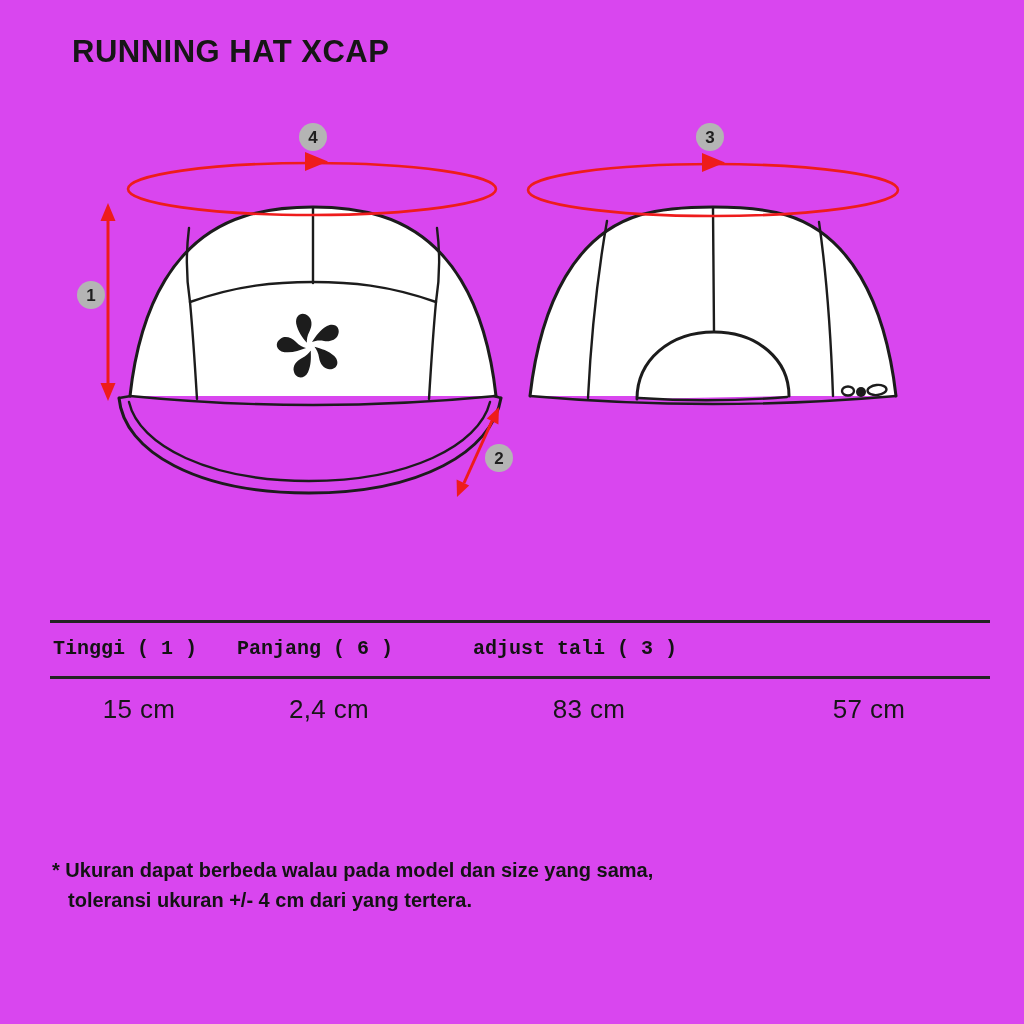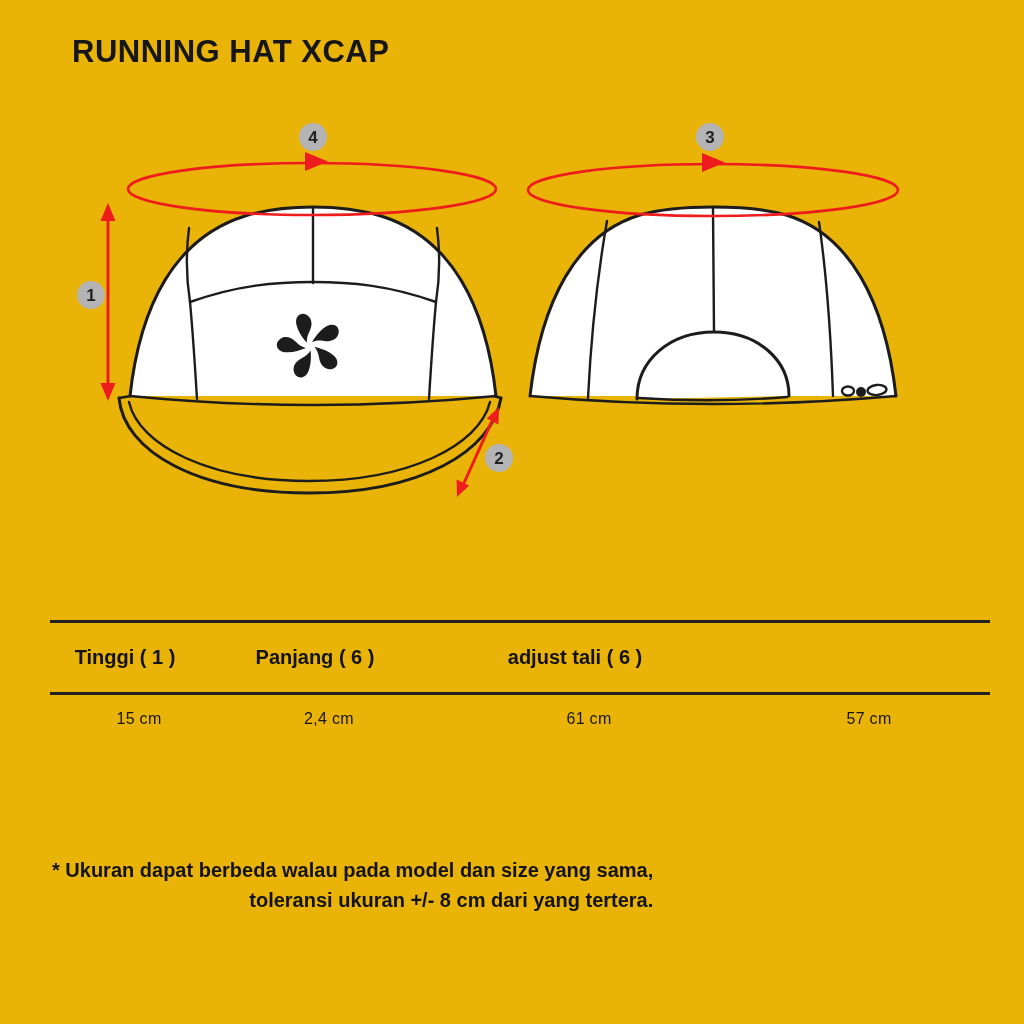--- a/index.html
+++ b/index.html
@@ -1,55 +1,55 @@
 <!DOCTYPE html>
 <html><head>
 <meta charset="utf-8">
 <style>
   html,body { margin:0; padding:0; }
   body {
     width:1024px; height:1024px; background:#ffffff;
     font-family:"Liberation Sans", sans-serif; color:#111;
   }
-  .page { position:relative; width:1024px; height:1024px; background:#eab308; overflow:hidden; }
+  .page { position:relative; width:1024px; height:1024px; background:#d946ef; overflow:hidden; }
 
   .title {
     position:absolute; left:72px; top:36px; margin:0;
     font-size:31px; font-weight:800; letter-spacing:0.5px; color:#161616;
     line-height:1;
   }
 
   .diagram { position:absolute; left:0; top:0; width:1024px; height:560px; }
 
   
   .outline { fill:#ffffff; stroke:#1c1c1c; stroke-width:3; stroke-linecap:round; stroke-linejoin:round; }
   .seam    { fill:none;    stroke:#1c1c1c; stroke-width:2.4; stroke-linecap:round; stroke-linejoin:round; }
   .ink     { fill:#1c1c1c; stroke:none; }
   .redline { fill:none; stroke-width:2.6; }
   .marker-num { font-family:"Liberation Sans", sans-serif; font-size:17px; font-weight:700; fill:#1f1f1f; text-anchor:middle; }
 
   .size-table { position:absolute; left:50px; top:620px; width:940px; }
   .thead {
     display:grid; grid-template-columns:150px 230px 290px 270px;
     border-top:3px solid #232323; border-bottom:3px solid #232323;
-    min-height:49px; align-items:center; padding:10px 0;
+    min-height:49px; align-items:center; padding:2px 0;font-family:Liberation Mono, monospace;
   }
   .th { text-align:center; font-weight:700; font-size:20px; line-height:1.22; color:#131313; }
   .th span { display:block; }
   .tvalues {
     display:grid; grid-template-columns:150px 230px 290px 270px;
     padding-top:15px; transform:translateX(14px);
   }
-  .td { text-align:center; font-size:16px; font-weight:400; color:#161616; letter-spacing:0.3px; }
+  .td { text-align:center; font-size:26px; font-weight:400; color:#161616; letter-spacing:0.3px; }
 
   .footnote {
     position:absolute; left:52px; top:855px; margin:0;
     font-size:20px; font-weight:700; color:#131313; line-height:1.5;
   }
-  .fn-line { display:block;text-align:right; }
+  .fn-line { display:block; }
   .fn-line.indent { padding-left:16px; }
 </style>
 </head>
 <body>
 
 <div class="page">
 
   <h1 class="title">RUNNING HAT XCAP</h1>
 
   <svg class="diagram" viewBox="0 0 1024 560">
@@ -130,29 +130,29 @@
     <div class="thead">
       <div class="th">
         <span>Tinggi ( 1 )</span>
           <span></span>
       </div>
       <div class="th">
         <span>Panjang ( 6 )</span>
           <span></span>
       </div>
       <div class="th">
-          <span>adjust tali ( 6 )</span>
+          <span>adjust tali ( 3 )</span>
       </div>
     </div>
     <div class="tvalues">
       <div class="td">15 cm</div>
       <div class="td">2,4 cm</div>
-      <div class="td">61 cm</div>
+      <div class="td">83 cm</div>
       <div class="td">57 cm</div>
     </div>
   </div>
 
   <p class="footnote">
     <span class="fn-line">* Ukuran dapat berbeda walau pada model dan size yang sama,</span>
-    <span class="fn-line indent">toleransi ukuran +/- 8 cm dari yang tertera.</span>
+    <span class="fn-line indent">toleransi ukuran +/- 4 cm dari yang tertera.</span>
   </p>
 
 </div>
 
 </body></html>

